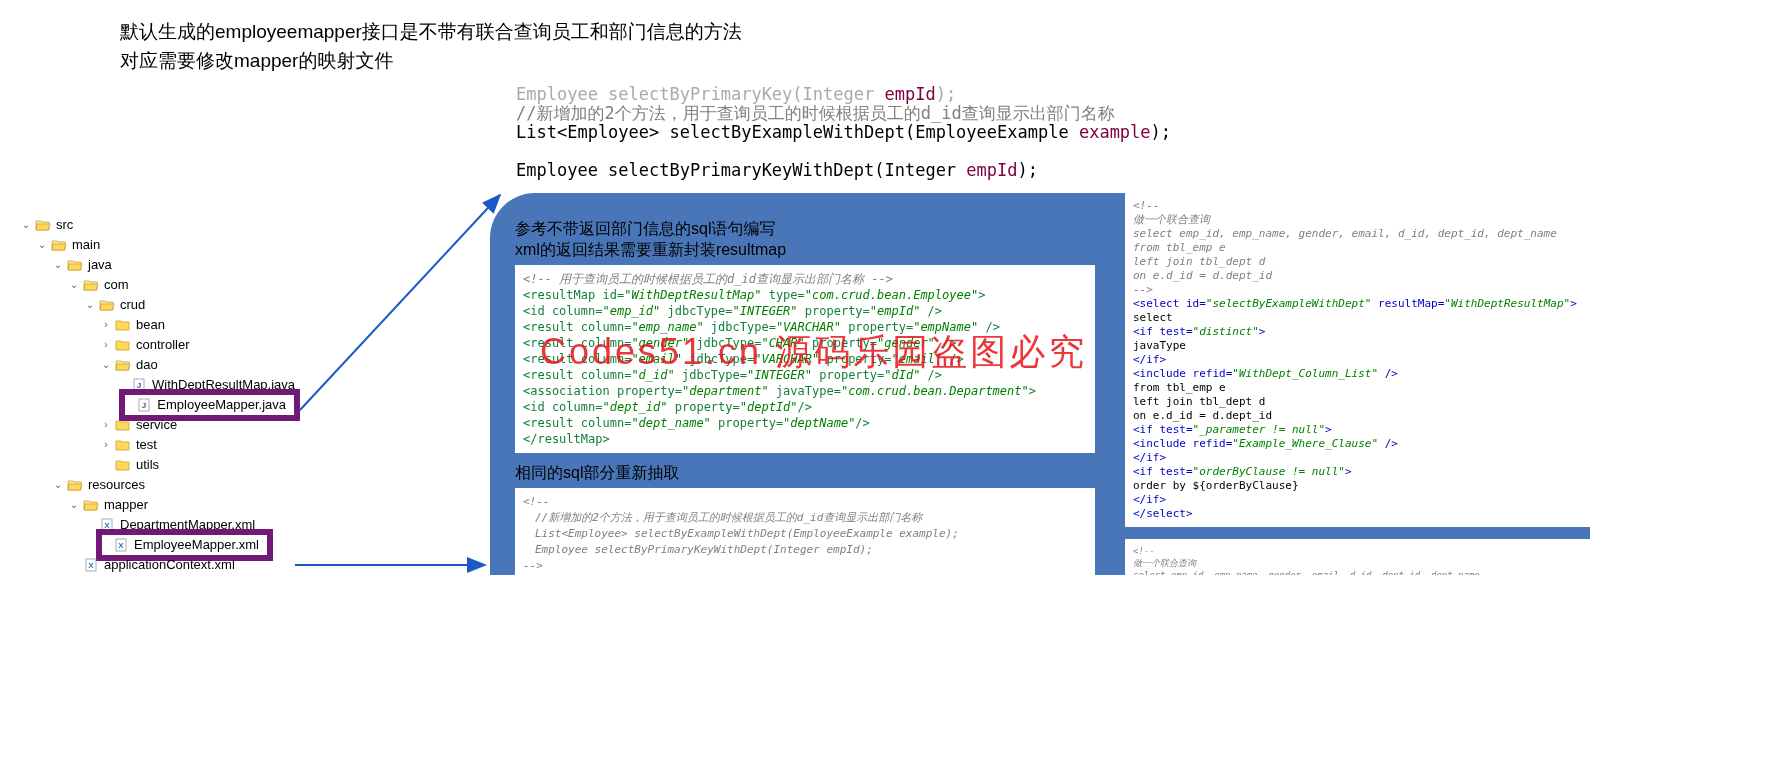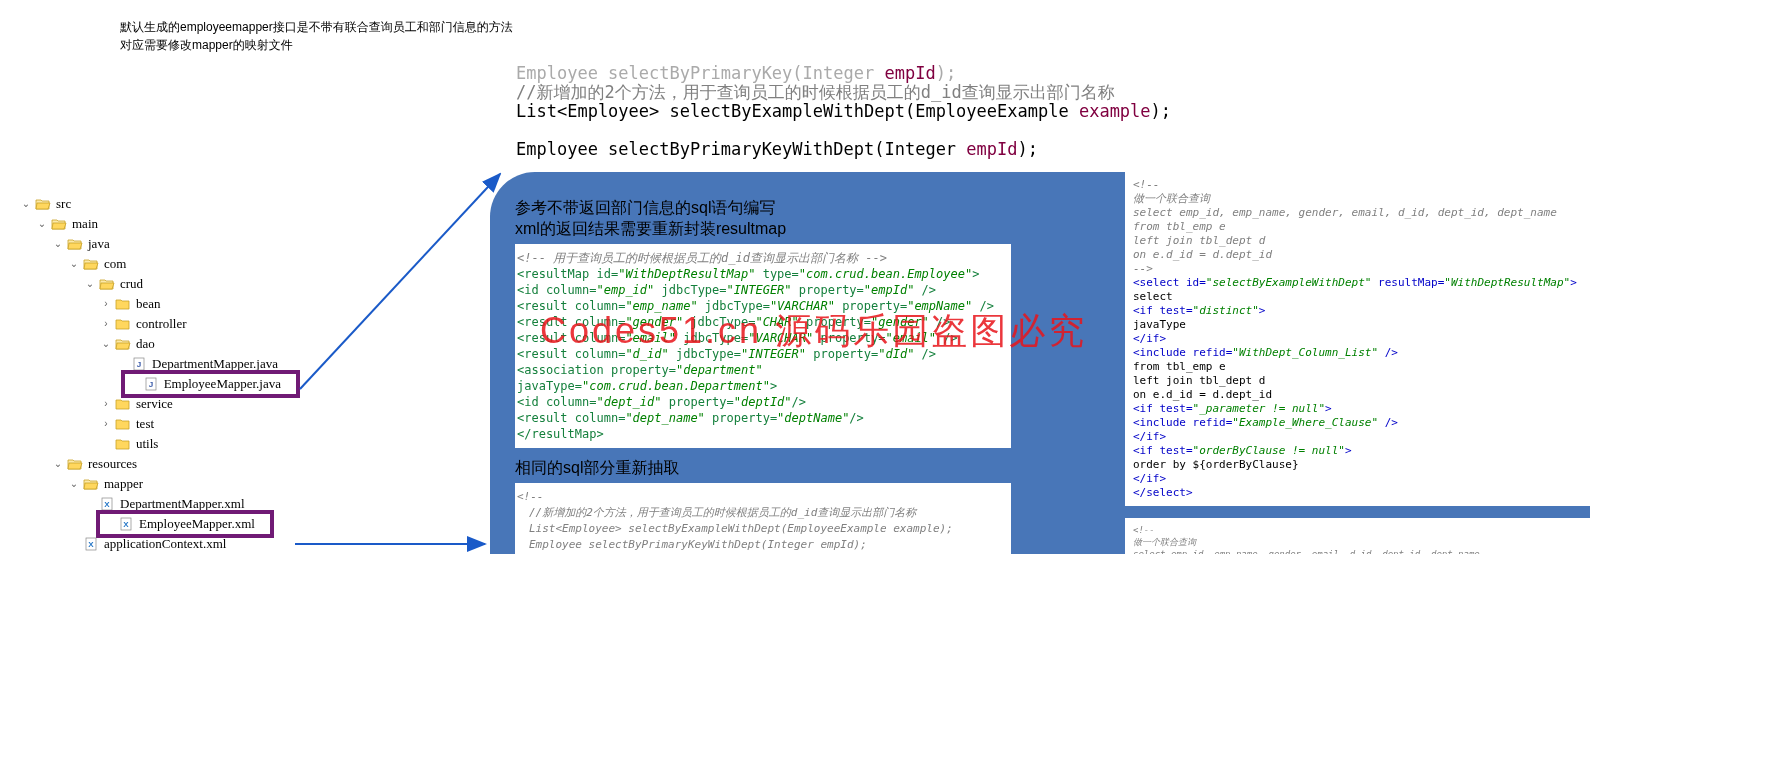--- a/index.html
+++ b/index.html
@@ -1,41 +1,41 @@
 <!DOCTYPE html>
 <html><head>
 <meta charset="utf-8">
 <style>
 * { box-sizing: border-box; margin: 0; padding: 0; }
 body { font-family: "Microsoft YaHei", Arial, sans-serif; font-size: 13px; background: #fff; width: 1771px; }
-.header-text { margin: 18px 0 10px 120px; font-size: 12px; line-height: 1.5; color: #000; }
+.header-text { margin: 18px 0 10px 120px; font-size: 19px; line-height: 1.5; color: #000; }
 .main-wrap { position: relative; display: flex; }
 .tree { width: 300px; padding: 130px 0 0 20px; font-size: 13px; color: #000; line-height: 20px; }
 .tree-item { display: flex; align-items: center; height: 20px; padding: 1px 0; white-space: nowrap; }
 .tree-item .chev { width: 12px; display: inline-block; text-align: center; color: #666; font-size: 10px; }
 .tree-item .fico { width: 16px; height: 14px; display: inline-flex; align-items: center; justify-content: center; margin: 0 3px; }
-.tree-item .lbl { padding-left: 2px; font-family: Liberation Serif, serif; }
+.tree-item .lbl { padding-left: 2px; }
 .indent-0 { padding-left: 0; }
 .indent-1 { padding-left: 16px; }
 .indent-2 { padding-left: 32px; }
 .indent-3 { padding-left: 48px; }
 .indent-4 { padding-left: 64px; }
 .indent-5 { padding-left: 80px; }
 .indent-6 { padding-left: 96px; }
-.red-box { border: 4px solid #701a75; padding: 0 15px; display: inline-flex; align-items: center; }
+.red-box { border: 6px solid #701a75; padding: 0 8px; display: inline-flex; align-items: center; }
 
 .arrow-svg { position: absolute; pointer-events: none; }
 
 .code-top { position: absolute; left: 516px; top: 0; font-family: Consolas, monospace; font-size: 17px; line-height: 19px; background: #fff; }
 .code-top .comment { color: #808080; }
 .code-top .param { color: #800040; }
 
 .blue-panel { position: absolute; left: 490px; top: 108px; width: 1100px; background: #4876b8; border-radius: 45px; padding: 20px 25px 30px 25px; color: #000; }
 .panel-title { color: #000; font-size: 16px; margin: 6px 0 4px 0; }
-.white-box { background: #fff; padding: 6px 2px; margin-bottom: 10px; font-family: Consolas, monospace; font-size: 12px; line-height: 16px; }
+.white-box { background: #fff; padding: 6px 8px; margin-bottom: 10px; font-family: Consolas, monospace; font-size: 12px; line-height: 16px; }
 .white-box .cm { color: #808080; font-style: italic; }
 .white-box .tag { color: #15803d; }
 .white-box .val { color: #008000; font-style: italic; }
 .white-box .txt { color: #000; }
 
 .right-boxes { position: absolute; left: 1125px; top: 108px; width: 470px; }
 .right-box { background: #fff; padding: 6px 8px; margin-bottom: 12px; font-family: Consolas, monospace; font-size: 10px; line-height: 13px; }
 .right-box .cm { color: #808080; font-style: italic; }
 .right-box .tag { color: #0000c8; }
 .right-box .val { color: #008000; font-style: italic; }
@@ -150,21 +150,21 @@
         </span>
         <span class="lbl">dao</span>
       </div>
   <div class="tree-item indent-6">
         <span class="chev"></span>
         <span class="fico">
           <svg class="jfile">
             <use href="#jfile-g"></use>
           </svg>
         </span>
-        <span class="lbl">DepartmentMapper.java</span>
+        <span class="lbl">WithDeptResultMap.java</span>
       </div>
   <div class="tree-item indent-6">
         <span class="chev"></span>
         <span class="red-box">
           <span class="fico">
             <svg class="jfile">
               <use href="#jfile-g"></use>
             </svg>
           </span>
           <span class="lbl">EmployeeMapper.java</span>
@@ -265,21 +265,21 @@
 
 <div class="code-top">
 <div style="color:#aaa"><span>Employee selectByPrimaryKey(Integer </span><span class="param">empId</span><span>);</span></div>
 <div class="comment">//新增加的2个方法，用于查询员工的时候根据员工的d_id查询显示出部门名称</div>
 <div><span>List&lt;Employee&gt; selectByExampleWithDept(EmployeeExample </span><span class="param">example</span><span>);</span></div>
 <div style="height:19px"></div>
 <div><span>Employee selectByPrimaryKeyWithDept(Integer </span><span class="param">empId</span><span>);</span></div>
 </div>
 
 <div class="blue-panel">
-  <div style="width:496px;float:left">
+  <div style="width:580px;float:left">
     <div class="panel-title"><span>参考不带返回部门信息的sql语句编写</span><br><span>xml的返回结果需要重新封装resultmap</span></div>
     <div class="white-box">
 <div class="cm">&lt;!--  用于查询员工的时候根据员工的d_id查询显示出部门名称 --&gt;</div>
 <div><span class="tag">&lt;resultMap id=</span><span class="val">"WithDeptResultMap"</span><span class="tag"> type=</span><span class="val">"com.crud.bean.Employee"</span><span class="tag">&gt;</span></div>
 <div><span class="tag">  &lt;id column=</span><span class="val">"emp_id"</span><span class="tag"> jdbcType=</span><span class="val">"INTEGER"</span><span class="tag"> property=</span><span class="val">"empId"</span><span class="tag"> /&gt;</span></div>
 <div><span class="tag">  &lt;result column=</span><span class="val">"emp_name"</span><span class="tag"> jdbcType=</span><span class="val">"VARCHAR"</span><span class="tag"> property=</span><span class="val">"empName"</span><span class="tag"> /&gt;</span></div>
 <div><span class="tag">  &lt;result column=</span><span class="val">"gender"</span><span class="tag"> jdbcType=</span><span class="val">"CHAR"</span><span class="tag"> property=</span><span class="val">"gender"</span><span class="tag"> /&gt;</span></div>
 <div><span class="tag">  &lt;result column=</span><span class="val">"email"</span><span class="tag"> jdbcType=</span><span class="val">"VARCHAR"</span><span class="tag"> property=</span><span class="val">"email"</span><span class="tag"> /&gt;</span></div>
 <div><span class="tag">  &lt;result column=</span><span class="val">"d_id"</span><span class="tag"> jdbcType=</span><span class="val">"INTEGER"</span><span class="tag"> property=</span><span class="val">"dId"</span><span class="tag"> /&gt;</span></div>
 <div><span class="tag">  &lt;association property=</span><span class="val">"department"</span><span class="tag"> javaType=</span><span class="val">"com.crud.bean.Department"</span><span class="tag">&gt;</span></div>

